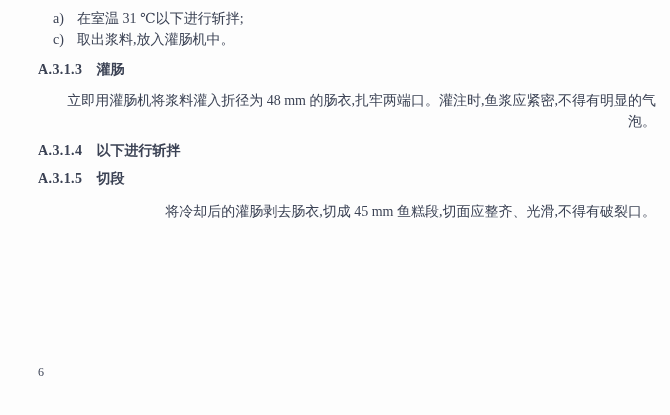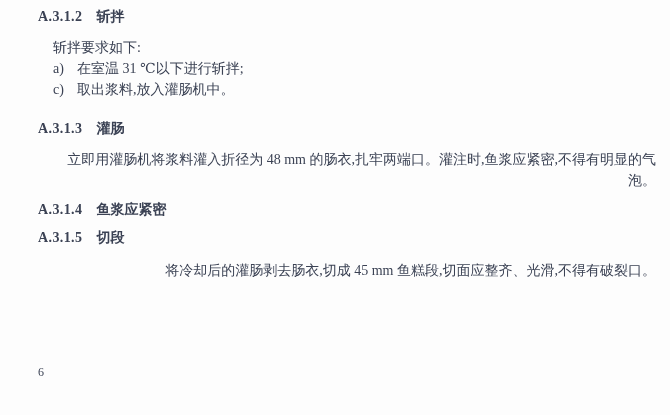--- a/index.html
+++ b/index.html
@@ -31,41 +31,37 @@
   .intro { margin-top: 11px; text-indent: 33px; }
   .para  { margin-top: 11px; text-indent: 33px; text-align: right; }
   .para.single { margin-top: 13px; }
   .list { margin-left: 33px; width: 603px; }
   .list-item { padding-left: 12px; text-indent: -12px; }
   .list-item .marker {
     display: inline-block;
     width: 24px;
     text-indent: 0;
   }
-  .h-gap8  { margin-top: 20px; }
+  .h-gap8  { margin-top: 11px; }
   .h-gap10 { margin-top: 10px; }
   .page-number {
     position: absolute;
     left: 38px;
     top: 364px;
     font-size: 12px;
     line-height: 16px;
   }
 </style>
 </head>
 <body>
 
 <div class="page">
 
   <div class="section">
-    <div class="heading">
-      <span class="num">A.3.1.2</span><span class="title">斩拌</span>
-    </div>
     <div class="body-block">
-      <div class="intro">斩拌要求如下:</div>
       <div class="list">
         <div class="list-item">
           <span class="marker">a)</span><span>在室温 31 ℃以下进行斩拌;</span>
         </div>
         <div class="list-item">
           <span class="marker">c)</span><span>取出浆料,放入灌肠机中。</span>
         </div>
       </div>
     </div>
   </div>
@@ -74,21 +70,21 @@
     <div class="heading h-gap8">
       <span class="num">A.3.1.3</span><span class="title">灌肠</span>
     </div>
     <div class="body-block">
       <div class="para">立即用灌肠机将浆料灌入折径为 48 mm 的肠衣,扎牢两端口。灌注时,鱼浆应紧密,不得有明显的气泡。</div>
     </div>
   </div>
 
   <div class="section">
     <div class="heading h-gap10">
-      <span class="num">A.3.1.4</span><span class="title">鱼浆应紧密</span>
+      <span class="num">A.3.1.4</span><span class="title">以下进行斩拌</span>
     </div>
   </div>
 
   <div class="section">
     <div class="heading h-gap10">
       <span class="num">A.3.1.5</span><span class="title">切段</span>
     </div>
     <div class="body-block">
       <div class="para single">将冷却后的灌肠剥去肠衣,切成 45 mm 鱼糕段,切面应整齐、光滑,不得有破裂口。</div>
     </div>

